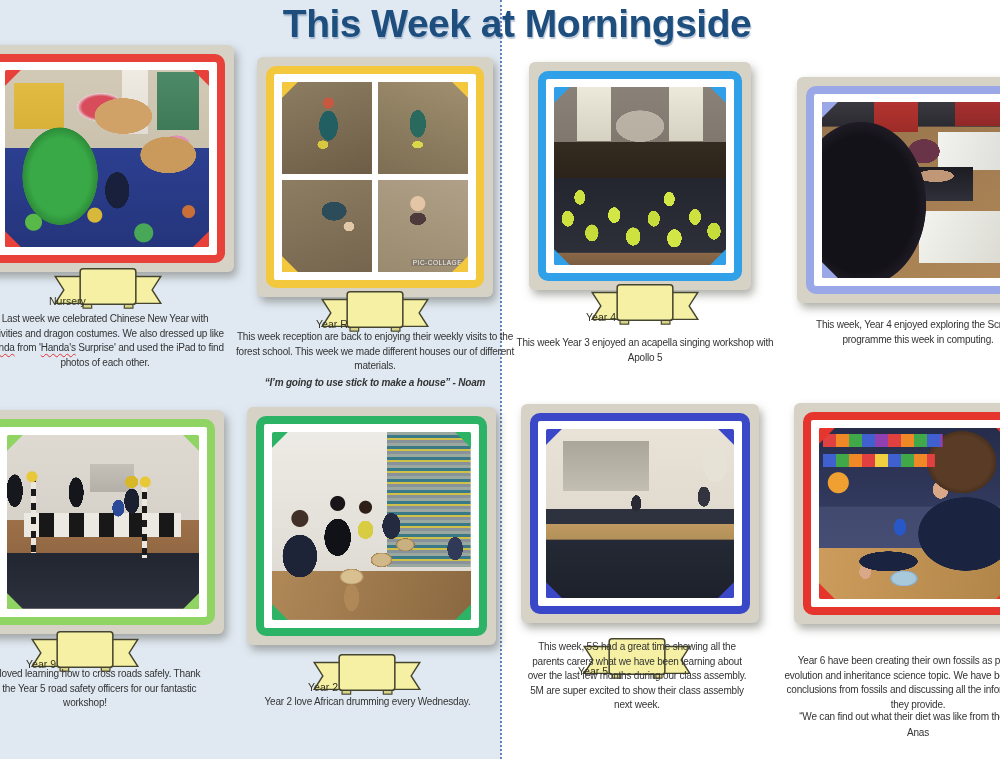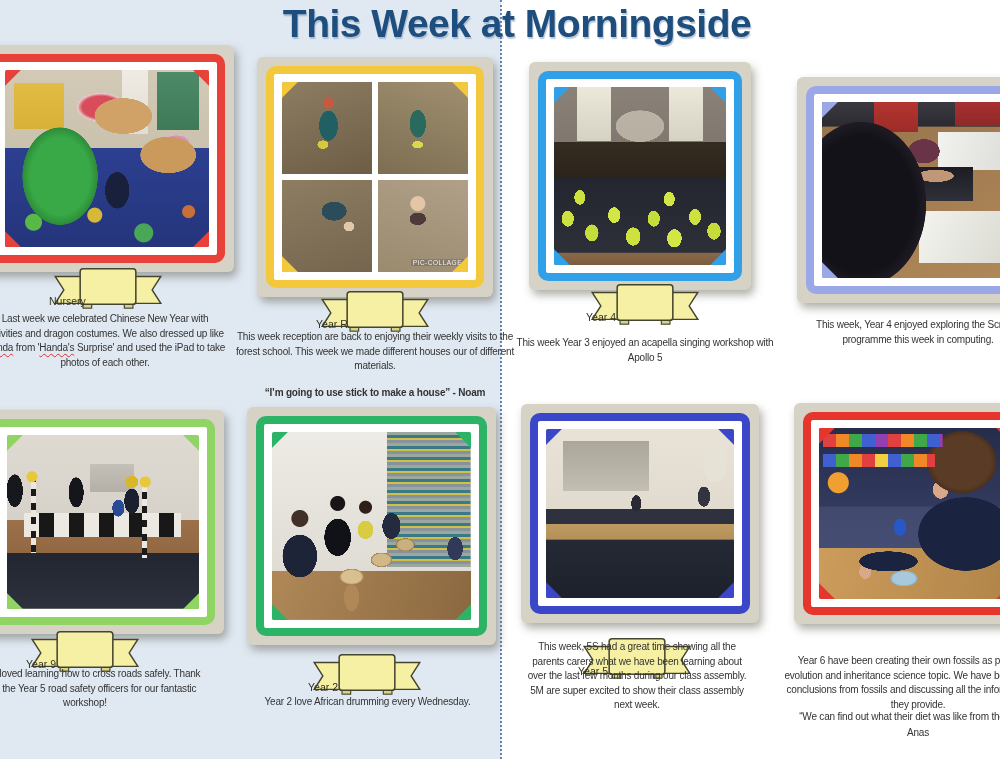--- a/index.html
+++ b/index.html
@@ -30,21 +30,21 @@
   .banner{position:absolute;width:118px;height:48px;}
   .banner-svg{position:absolute;inset:0;width:118px;height:48px;}
   .rib-wing{fill:#f5f0a3;stroke:#45452f;stroke-width:1.5;}
   .rib-fold{fill:#d9d387;stroke:#45452f;stroke-width:1.2;}
   .rib-center{fill:#f5f0a3;stroke:#45452f;stroke-width:1.6;}
   .blabel{position:absolute;left:0;right:0;top:15px;text-align:left;
     font-size:10.5px;font-weight:normal;color:#33331f;margin-top:16px;}
   
   .caption{position:absolute;text-align:center;font-size:10px;line-height:14.6px;
     color:#333;letter-spacing:-.2px;}
-  .quote{display:block;font-weight:bold;margin-top:12px;}
+  .quote{display:block;font-weight:bold;font-style:italic;margin-top:2px;}
   .sp{text-decoration:underline wavy #e03030;text-decoration-thickness:1px;text-underline-offset:2px;}
   .y6quote{position:absolute;left:918px;transform:translateX(-50%);white-space:nowrap;
     font-size:10px;color:#333;letter-spacing:-.2px;}
   .watermark{position:absolute;right:4px;bottom:6px;font-size:6.5px;
     color:rgba(255,255,255,.9);background:rgba(90,90,90,.35);padding:0 2px;letter-spacing:.5px;}
   
   .photo-nursery{background:
     radial-gradient(ellipse 48px 62px at 27% 60%,#38a946 0 62%,#2e8c3a 78%,transparent 79%),
     radial-gradient(ellipse 42px 26px at 58% 26%,#d0a268 0 68%,transparent 69%),
     radial-gradient(ellipse 34px 20px at 47% 21%,#d84c5c 0 55%,#e8d2d8 70%,transparent 71%),
@@ -183,21 +183,21 @@
     <div class="pframe">
       <div class="photo photo-nursery"></div>
     </div>
   </div>
   <div class="banner" style="left:49px;top:264px">
     <svg class="banner-svg">
         <use href="#ribbon"></use>
       </svg>
     <span class="blabel">Nursery</span>
   </div>
-  <div class="caption" style="left:-17px;top:312px;width:244px"><span>Last week we celebrated Chinese New Year with activities and dragon costumes. We also dressed up like </span><span class="sp">Handa</span><span> from '</span><span class="sp">Handa's</span><span> Surprise' and used the iPad to take photos of each other.</span></div>
+  <div class="caption" style="left:-17px;top:312px;width:244px"><span>Last week we celebrated Chinese New Year with activities and dragon costumes. We also dressed up like </span><span class="sp">Handa</span><span> from '</span><span class="sp">Handa's</span><span> Surprise' and used the iPad to find photos of each other.</span></div>
 </div>
 
 <div class="card">
   <div class="pbase" style="left: 257px; top: 57px; width: 236px; height: 240px; --fc: #f3c83d;">
     <div class="pframe">
       <div class="photo photo-yearR">
         <span class="watermark">PIC-COLLAGE</span>
       </div>
     </div>
   </div>

